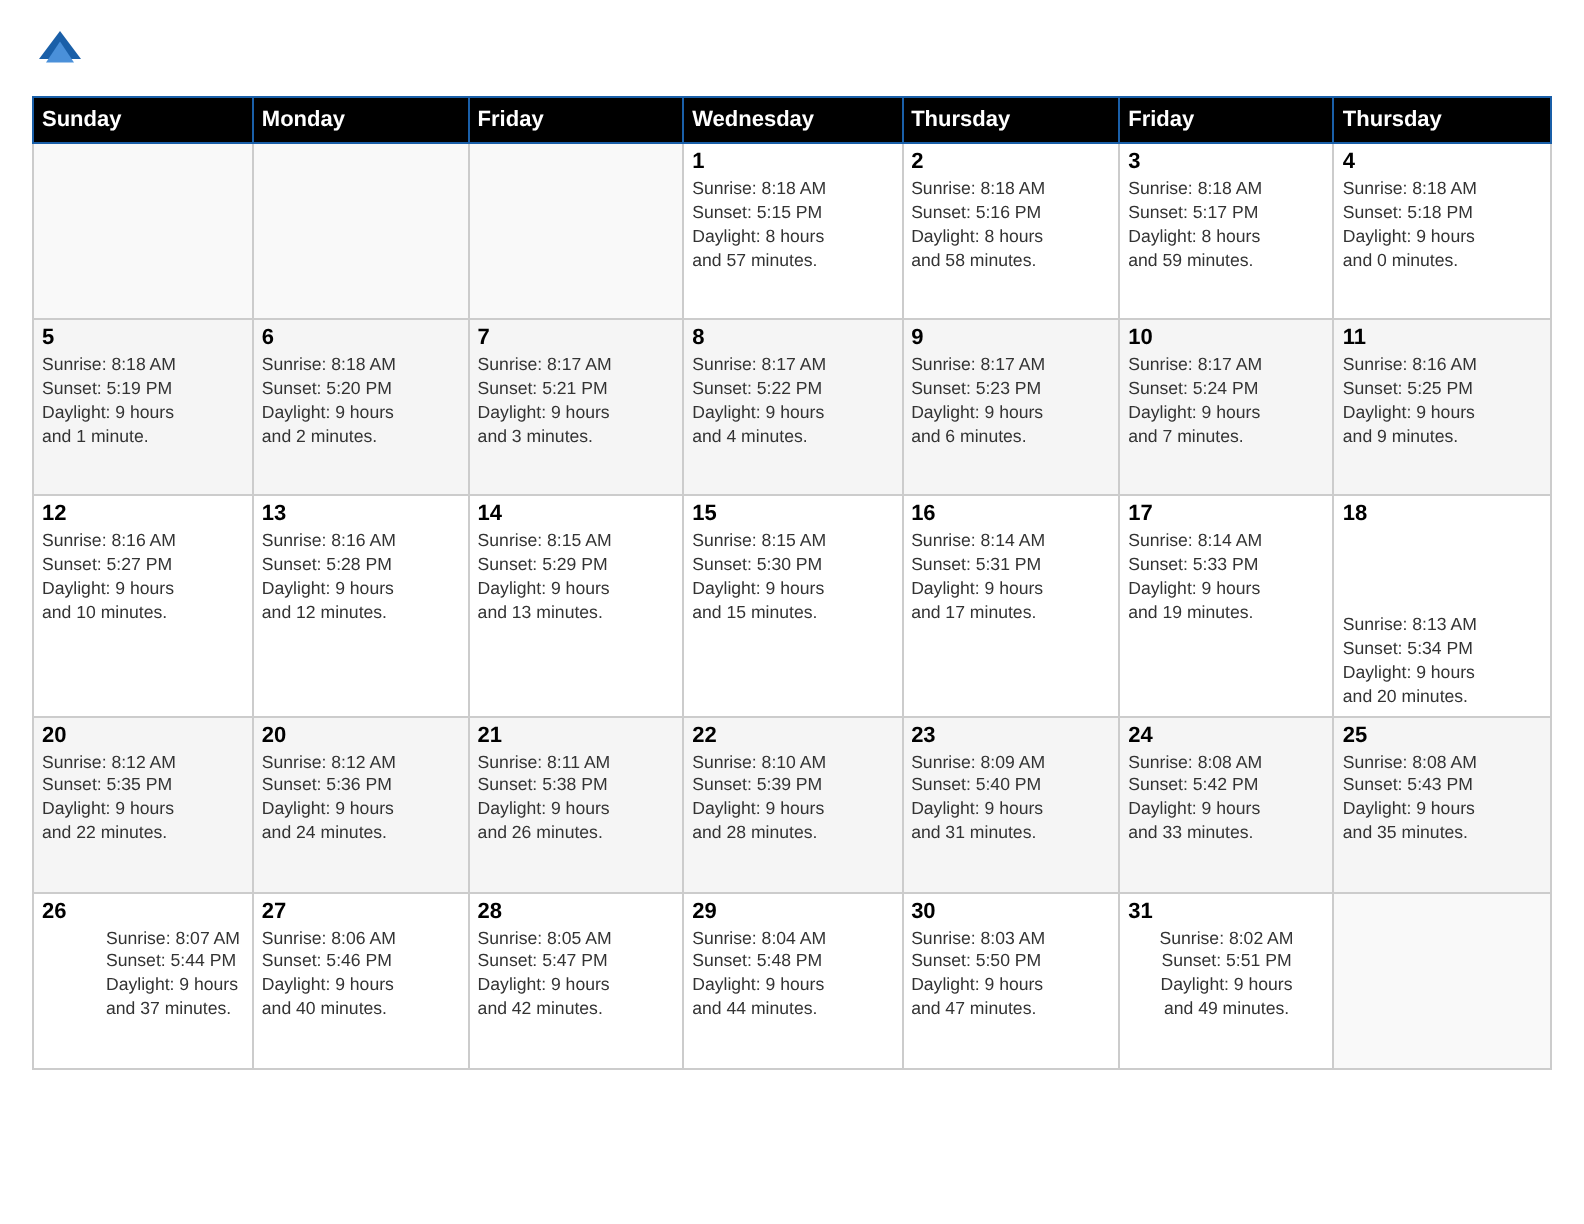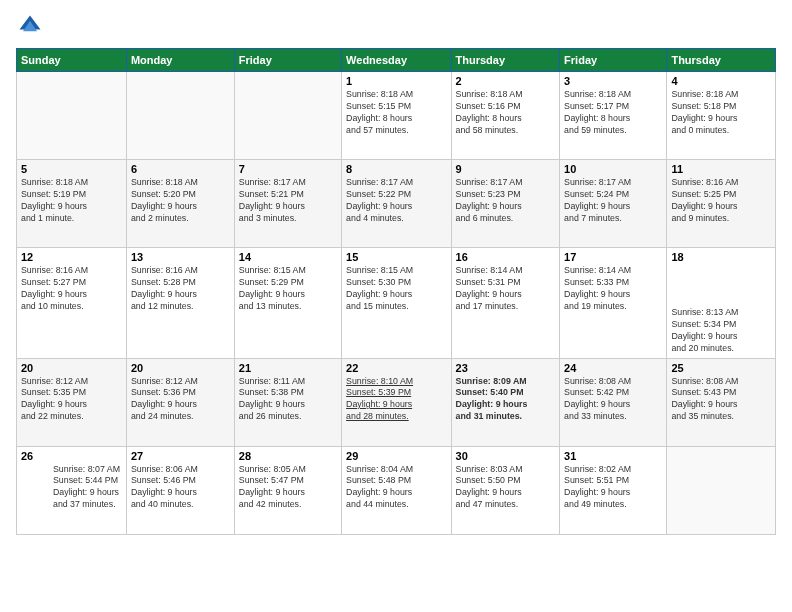--- a/index.html
+++ b/index.html
@@ -57,21 +57,21 @@
     .location {
       font-size: 14px;
       color: #555;
     }
     .calendar {
       width: 100%;
       border-collapse: collapse;
       font-size: 9.5px;
     }
     .calendar th {
-      background: #15803d;
+      background: #000000;
       color: #fff;
       padding: 5px 4px;
       text-align: left;
       font-size: 11px;
       font-weight: bold;
       border: 1px solid #1a5fa8;
     }
     .calendar td {
       border: 1px solid #ccc;
       vertical-align: top;
@@ -284,28 +284,28 @@
           </td>
           <td>
             <span class="day-num">21</span>
             <div class="day-info" style="white-space: pre-line;">Sunrise: 8:11 AM
 Sunset: 5:38 PM
 Daylight: 9 hours
 and 26 minutes.</div>
           </td>
           <td>
             <span class="day-num">22</span>
-            <div class="day-info" style="white-space: pre-line; text-decoration: underline;">Sunrise: 8:10 AM
+            <div class="day-info" style="white-space: pre-line;">Sunrise: 8:10 AM
 Sunset: 5:39 PM
 Daylight: 9 hours
 and 28 minutes.</div>
           </td>
           <td>
             <span class="day-num">23</span>
-            <div class="day-info" style="white-space: pre-line; font-weight: bold;">Sunrise: 8:09 AM
+            <div class="day-info" style="white-space: pre-line;">Sunrise: 8:09 AM
 Sunset: 5:40 PM
 Daylight: 9 hours
 and 31 minutes.</div>
           </td>
           <td>
             <span class="day-num">24</span>
             <div class="day-info" style="white-space: pre-line;">Sunrise: 8:08 AM
 Sunset: 5:42 PM
 Daylight: 9 hours
 and 33 minutes.</div>
@@ -349,21 +349,21 @@
           </td>
           <td>
             <span class="day-num">30</span>
             <div class="day-info" style="white-space: pre-line;">Sunrise: 8:03 AM
 Sunset: 5:50 PM
 Daylight: 9 hours
 and 47 minutes.</div>
           </td>
           <td>
             <span class="day-num">31</span>
-            <div class="day-info" style="white-space: pre-line;">Sunrise: 8:02 AM
+            <div class="day-info" style="white-space: pre-line; text-align: center;">Sunrise: 8:02 AM
 Sunset: 5:51 PM
 Daylight: 9 hours
 and 49 minutes.</div>
           </td>
           <td class="empty-cell"></td>
         </tr>
       </tbody>
   </table>
 </div>
 

